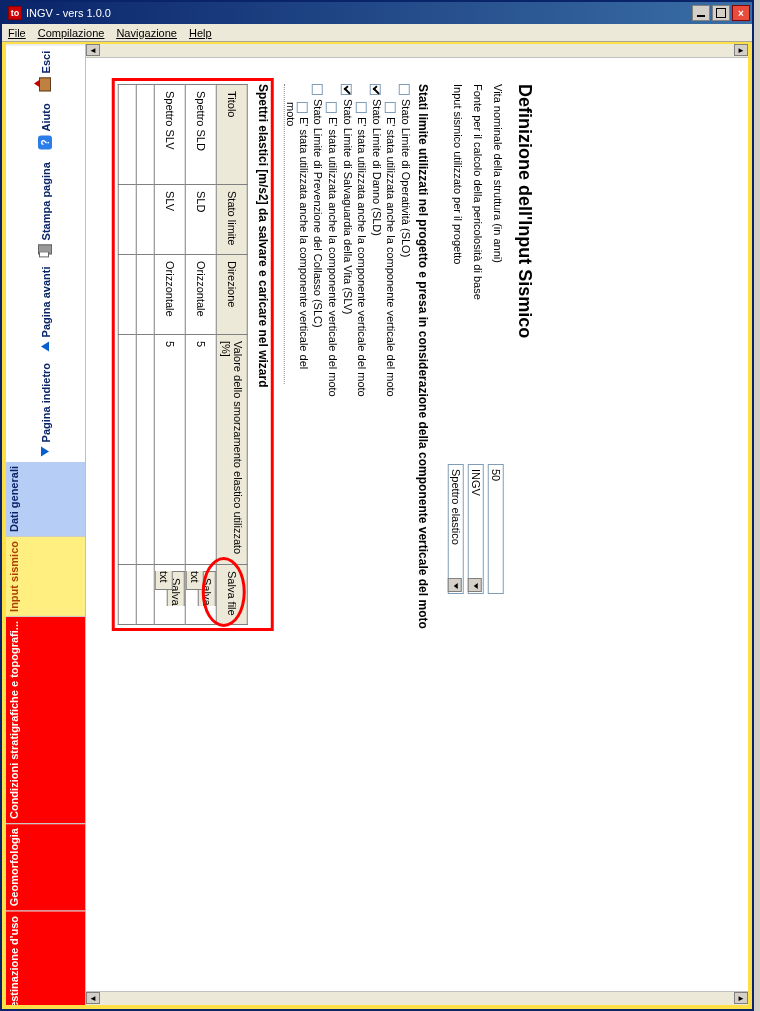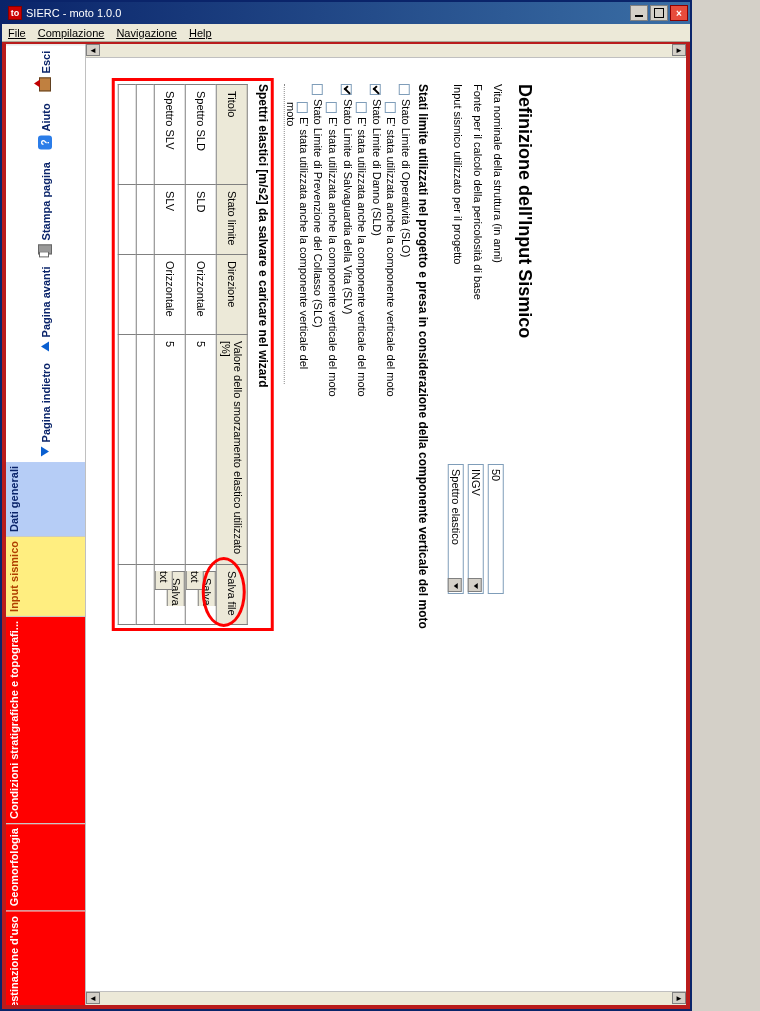--- a/index.html
+++ b/index.html
@@ -1,19 +1,19 @@
 <!DOCTYPE html>
 <html><head>
 <meta charset="utf-8">
 <style>
   html, body { margin:0; padding:0; font-family: "Tahoma", "Arial", sans-serif; font-size:11px; background:#d4d0c8; }
   * { box-sizing:border-box; }
 
   
-  .outer-window { width:692px; height:1011px; position:relative; background:#b91c1c;
+  .outer-window { width:754px; height:1011px; position:relative; background:#fde047;
                   border-top:2px solid #0a246a; border-left:2px solid #0a246a;
                   border-right:2px solid #0a246a; border-bottom:2px solid #0a246a; }
   .titlebar { height:22px; background:linear-gradient(to right,#0a246a,#3a6ea5);
               color:#fff; display:flex; align-items:center; padding:0 2px 0 6px;
               justify-content:space-between; font-size:11px; }
   .titlebar-left { display:flex; align-items:center; gap:4px; }
   .winicon { width:14px; height:14px; background:#c00; border:1px solid #800;
              font-size:9px; line-height:12px; text-align:center; font-weight:bold; color:#fff; }
   .winctrls { display:flex; gap:2px; }
   .winctrl { width:18px; height:16px; background:#d4d0c8; border:1px solid #808080;
@@ -112,21 +112,21 @@
   .red-ellipse { border:3px solid #ff0000; border-radius:50%; position:absolute; }
 </style>
 </head>
 <body>
 
 <div class="outer-window">
 
   <div class="titlebar">
     <div class="titlebar-left">
       <span class="winicon">to</span>
-      <span>SIERC - moto 1.0.0</span>
+      <span>INGV - vers 1.0.0</span>
     </div>
     <div class="winctrls">
       <div class="winctrl min"></div>
       <div class="winctrl max"></div>
       <div class="winctrl close">×</div>
     </div>
   </div>
 
   <div class="menubar">
     <span><u>F</u><span></span>ile</span>

